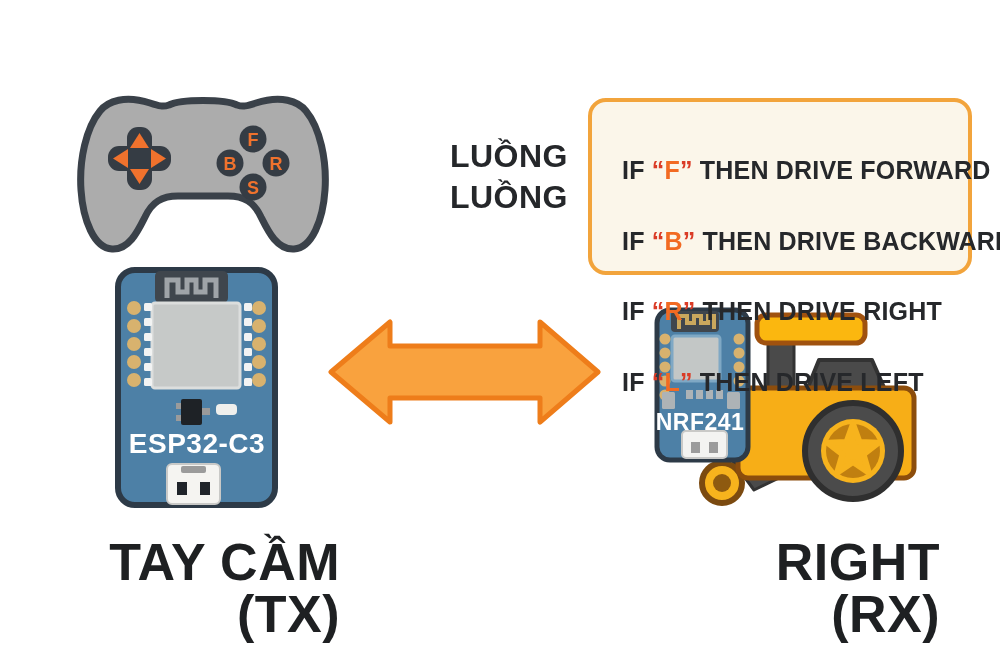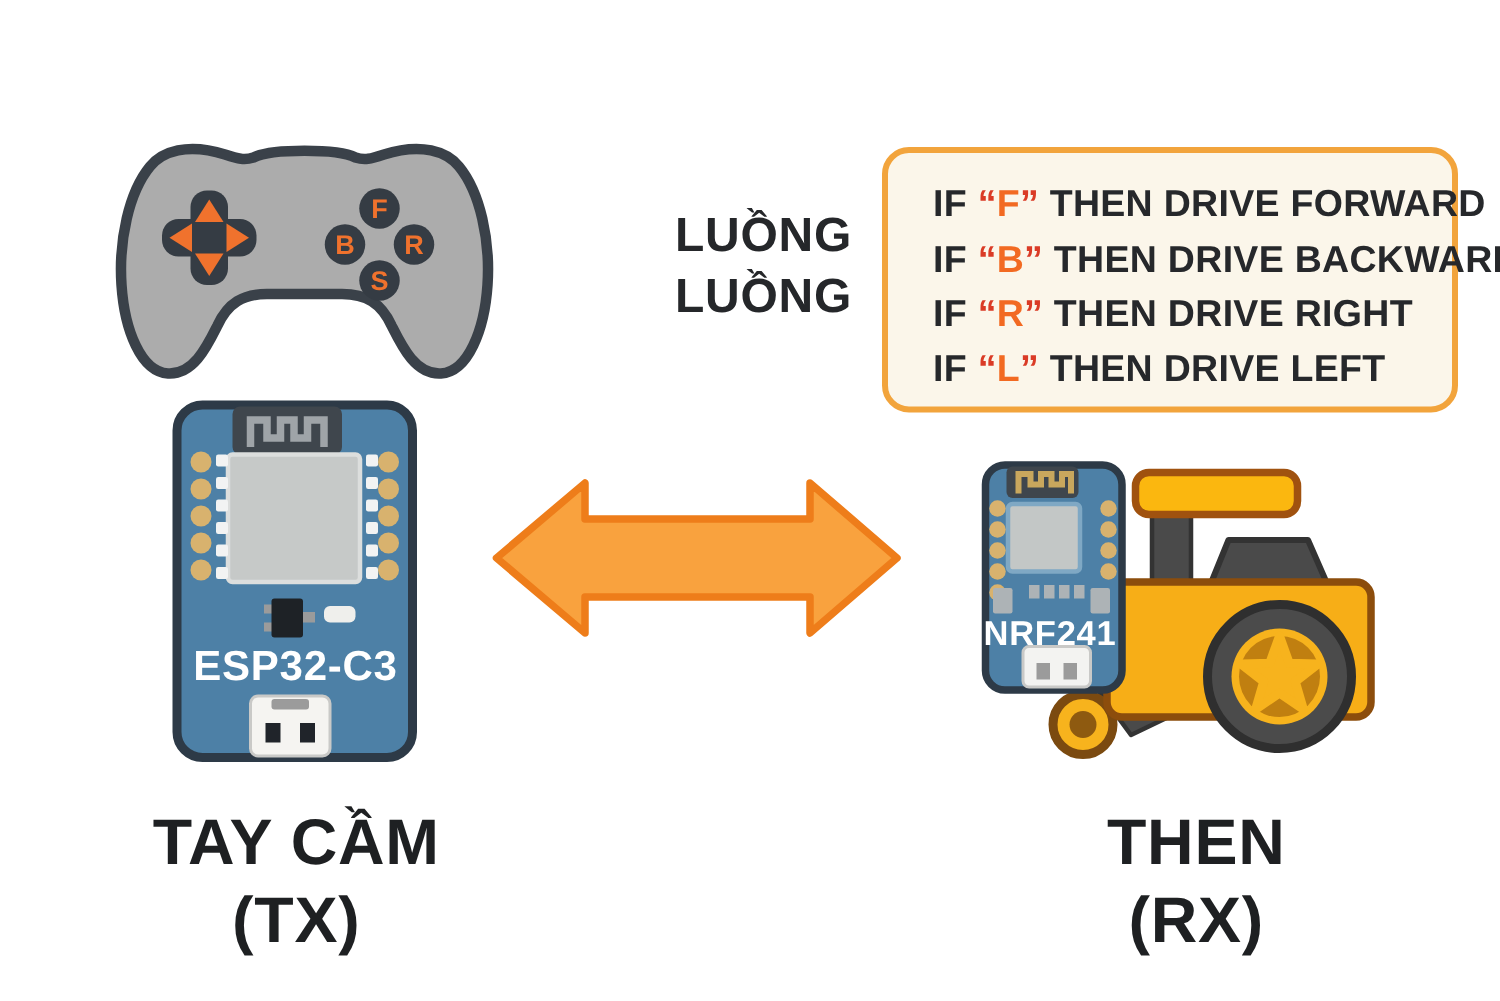--- a/index.html
+++ b/index.html
@@ -9,31 +9,31 @@
   }
   .abs{position:absolute;}
   
   .rules-box{
     left:588px;top:98px;width:384px;height:177px;box-sizing:border-box;
     background:#fbf6ea;border:4px solid #f2a43c;border-radius:18px;
     padding:16px 10px 0 30px;
   }
   .rule-line{
     font-size:25px;font-weight:700;line-height:36.5px;white-space:nowrap;
-    color:#26282b;letter-spacing:.2px;
+    color:#26282b;letter-spacing:.2px;margin-top:34px;
   }
   .rule-letter{color:#f26a22;font-weight:800;}
   .rule-quote{color:#da3b26;font-weight:800;}
   
   .flow-label{
     left:368px;top:136px;width:200px;text-align:right;
     font-size:32px;font-weight:800;line-height:41px;color:#25272a;letter-spacing:.5px;
   }
   
-  .caption{text-align:center;font-weight:800;color:#1e2022;font-size:43px;line-height:52px;letter-spacing:.5px;}
+  .caption{text-align:right;font-weight:800;color:#1e2022;font-size:52px;line-height:52px;letter-spacing:.5px;}
   .caption-tx{left:55px;top:536px;width:285px;}
   .caption-rx{left:655px;top:536px;width:285px;}
   svg text{font-family:"Liberation Sans", sans-serif;}
 </style>
 </head>
 <body>
 
 <div id="canvas">
 
   <svg class="abs" width="1000" height="667" viewBox="0 0 1000 667" style="left:0;top:0">
@@ -183,17 +183,17 @@
   <div class="abs flow-label">
     <div>LUỒNG</div>
     <div>LUỒNG</div>
   </div>
 
   <div class="abs caption caption-tx">
     <div>TAY CẦM</div>
     <div>(TX)</div>
   </div>
   <div class="abs caption caption-rx">
-    <div>THEN</div>
+    <div>RIGHT</div>
     <div>(RX)</div>
   </div>
 
 </div>
 
 </body></html>

